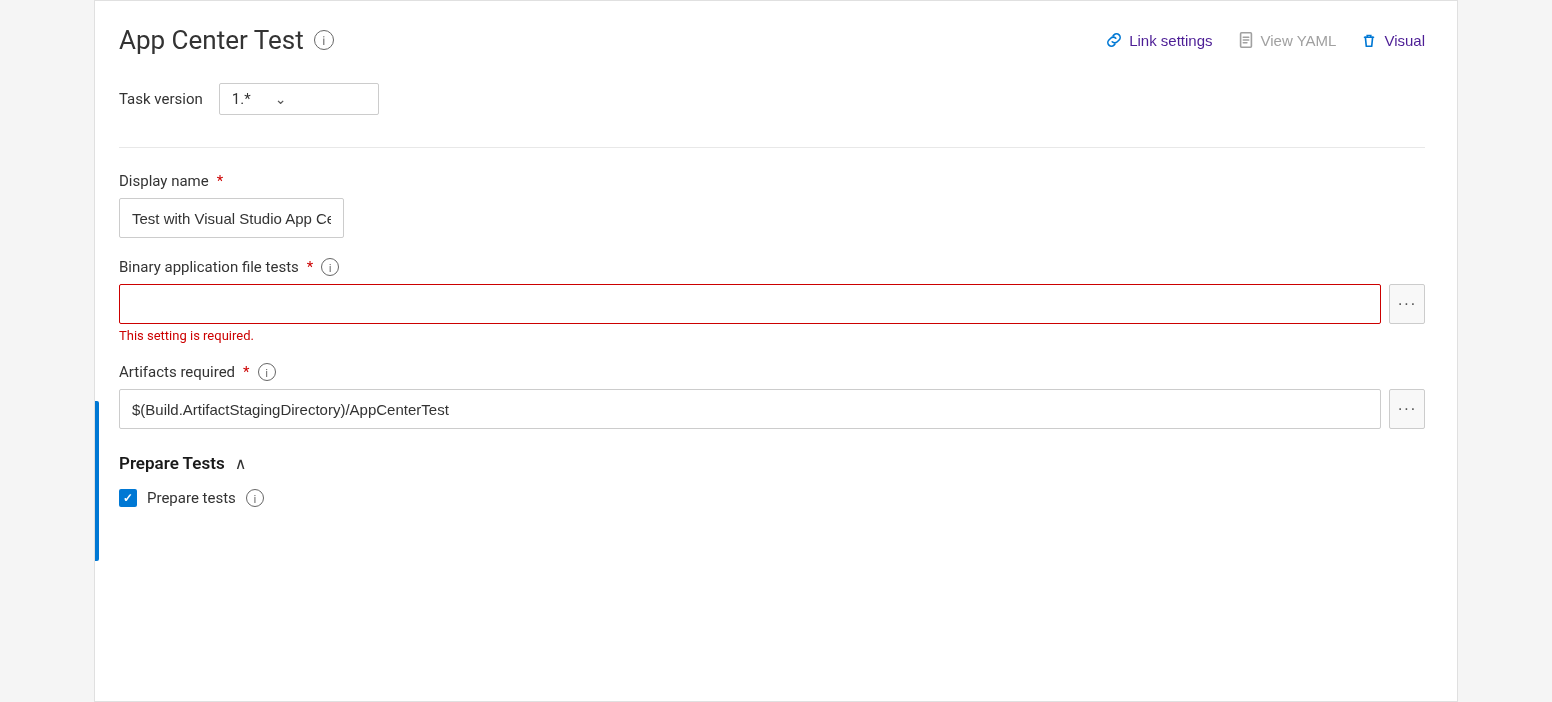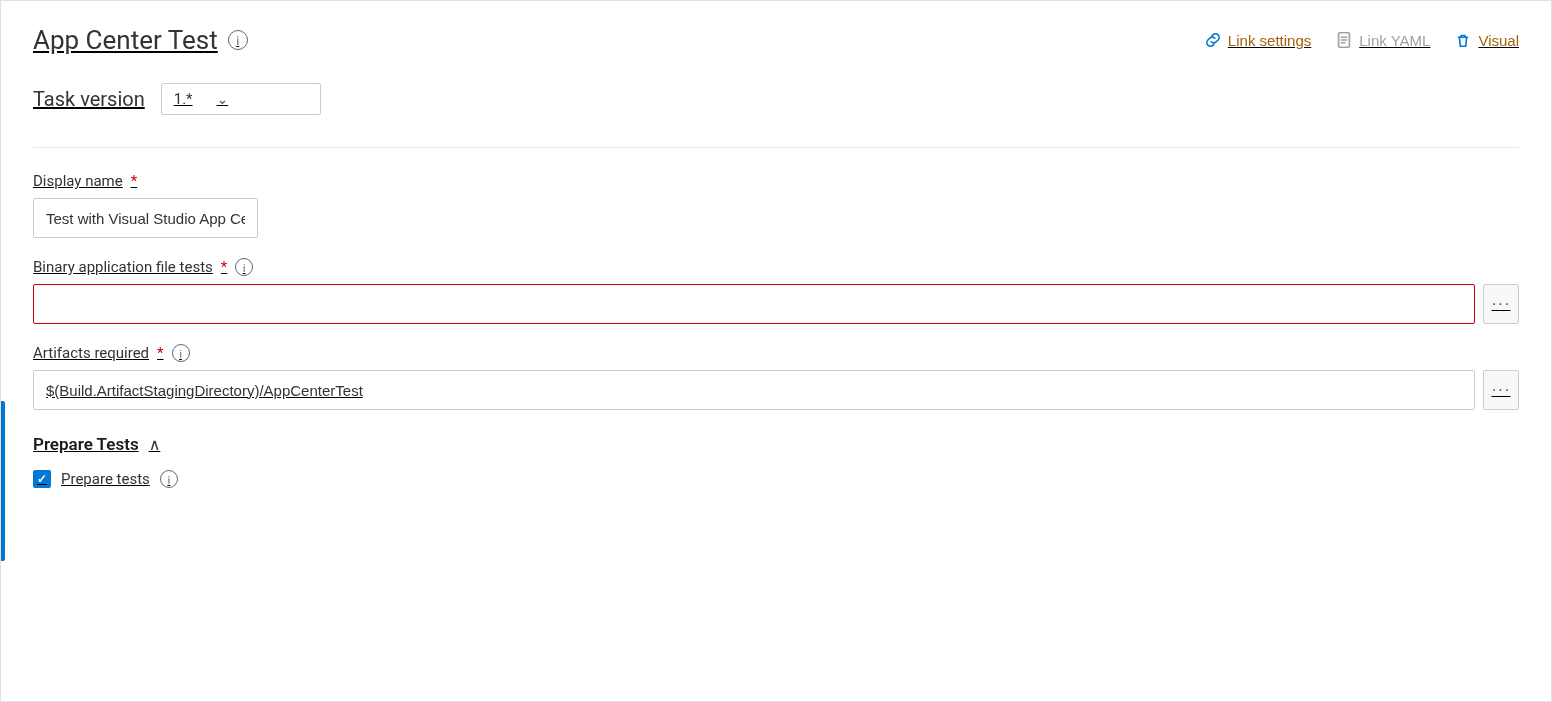--- a/index.html
+++ b/index.html
@@ -7,26 +7,25 @@
       font-family: -apple-system, BlinkMacSystemFont, 'Segoe UI', Roboto, sans-serif;
       background: #f5f5f5;
       display: flex;
       justify-content: center;
       align-items: flex-start;
       min-height: 100vh;
       padding: 0;
     }
     .card {
       background: #ffffff;
-      width: 1552px;
+      width: 1364px;
       min-height: 702px;
-      padding: 24px 32px 32px 32px;
+      padding: 24px 32px 32px 24px;
       position: relative;
       border: 1px solid #e0e0e0;
-      text-decoration: underline;
     }
     .header {
       display: flex;
       justify-content: space-between;
       align-items: center;
       margin-bottom: 28px;
     }
     .title-row {
       display: flex;
       align-items: center;
@@ -53,21 +52,21 @@
     .header-actions {
       display: flex;
       align-items: center;
       gap: 24px;
     }
     .header-action {
       display: flex;
       align-items: center;
       gap: 6px;
       font-size: 15px;
-      color: #a16207;
+      color: #4c1d95;
       cursor: pointer;
       background: none;
       border: none;
       padding: 0;
       text-decoration: none;
     }
     .header-action.disabled {
       color: #a0a0a0;
       cursor: default;
     }
@@ -87,21 +86,21 @@
     .form-row {
       margin-bottom: 20px;
     }
     .task-version-row {
       display: flex;
       align-items: center;
       gap: 16px;
       margin-bottom: 32px;
     }
     .task-version-label {
-      font-size: 20px;
+      font-size: 15px;
       color: #333;
     }
     .version-select {
       display: flex;
       align-items: center;
       border: 1px solid #ccc;
       border-radius: 2px;
       padding: 6px 12px;
       gap: 24px;
       cursor: pointer;
@@ -251,21 +250,21 @@
         </svg>
         <span>Link settings</span>
       </button>
       <button class="header-action disabled">
         <svg viewBox="0 0 20 20" fill="none" stroke="#a0a0a0" stroke-width="1.8">
           <rect x="4" y="2" width="12" height="16" rx="1" stroke-linecap="round"></rect>
           <line x1="7" y1="7" x2="13" y2="7" stroke-linecap="round"></line>
           <line x1="7" y1="10" x2="13" y2="10" stroke-linecap="round"></line>
           <line x1="7" y1="13" x2="11" y2="13" stroke-linecap="round"></line>
         </svg>
-        <span style="color:#a0a0a0;">Link YAML</span>
+        <span style="color:#a0a0a0;">View YAML</span>
       </button>
       <button class="header-action">
         <svg viewBox="0 0 20 20" fill="none" stroke="#0078d4" stroke-width="1.8">
           <polyline points="5,7 15,7" stroke-linecap="round"></polyline>
           <path d="M8 7V5h4v2" stroke-linecap="round"></path>
           <path d="M6 7l1 10h6l1-10" stroke-linecap="round" stroke-linejoin="round"></path>
         </svg>
         <span>Visual</span>
       </button>
     </div>
@@ -296,20 +295,21 @@
       <div class="field-info-icon">
         <span>ℹ</span>
       </div>
     </div>
     <div class="input-row">
       <input type="text" class="text-input error" value="" style="">
       <button class="ellipsis-btn">
         <span>···</span>
       </button>
     </div>
+    <div class="error-message">This setting is required.</div>
   </div>
 
   <div class="form-row">
     <div class="field-label">
       <span>Artifacts required</span>
       <span class="required-star">*</span>
       <div class="field-info-icon">
         <span>ℹ</span>
       </div>
     </div>

